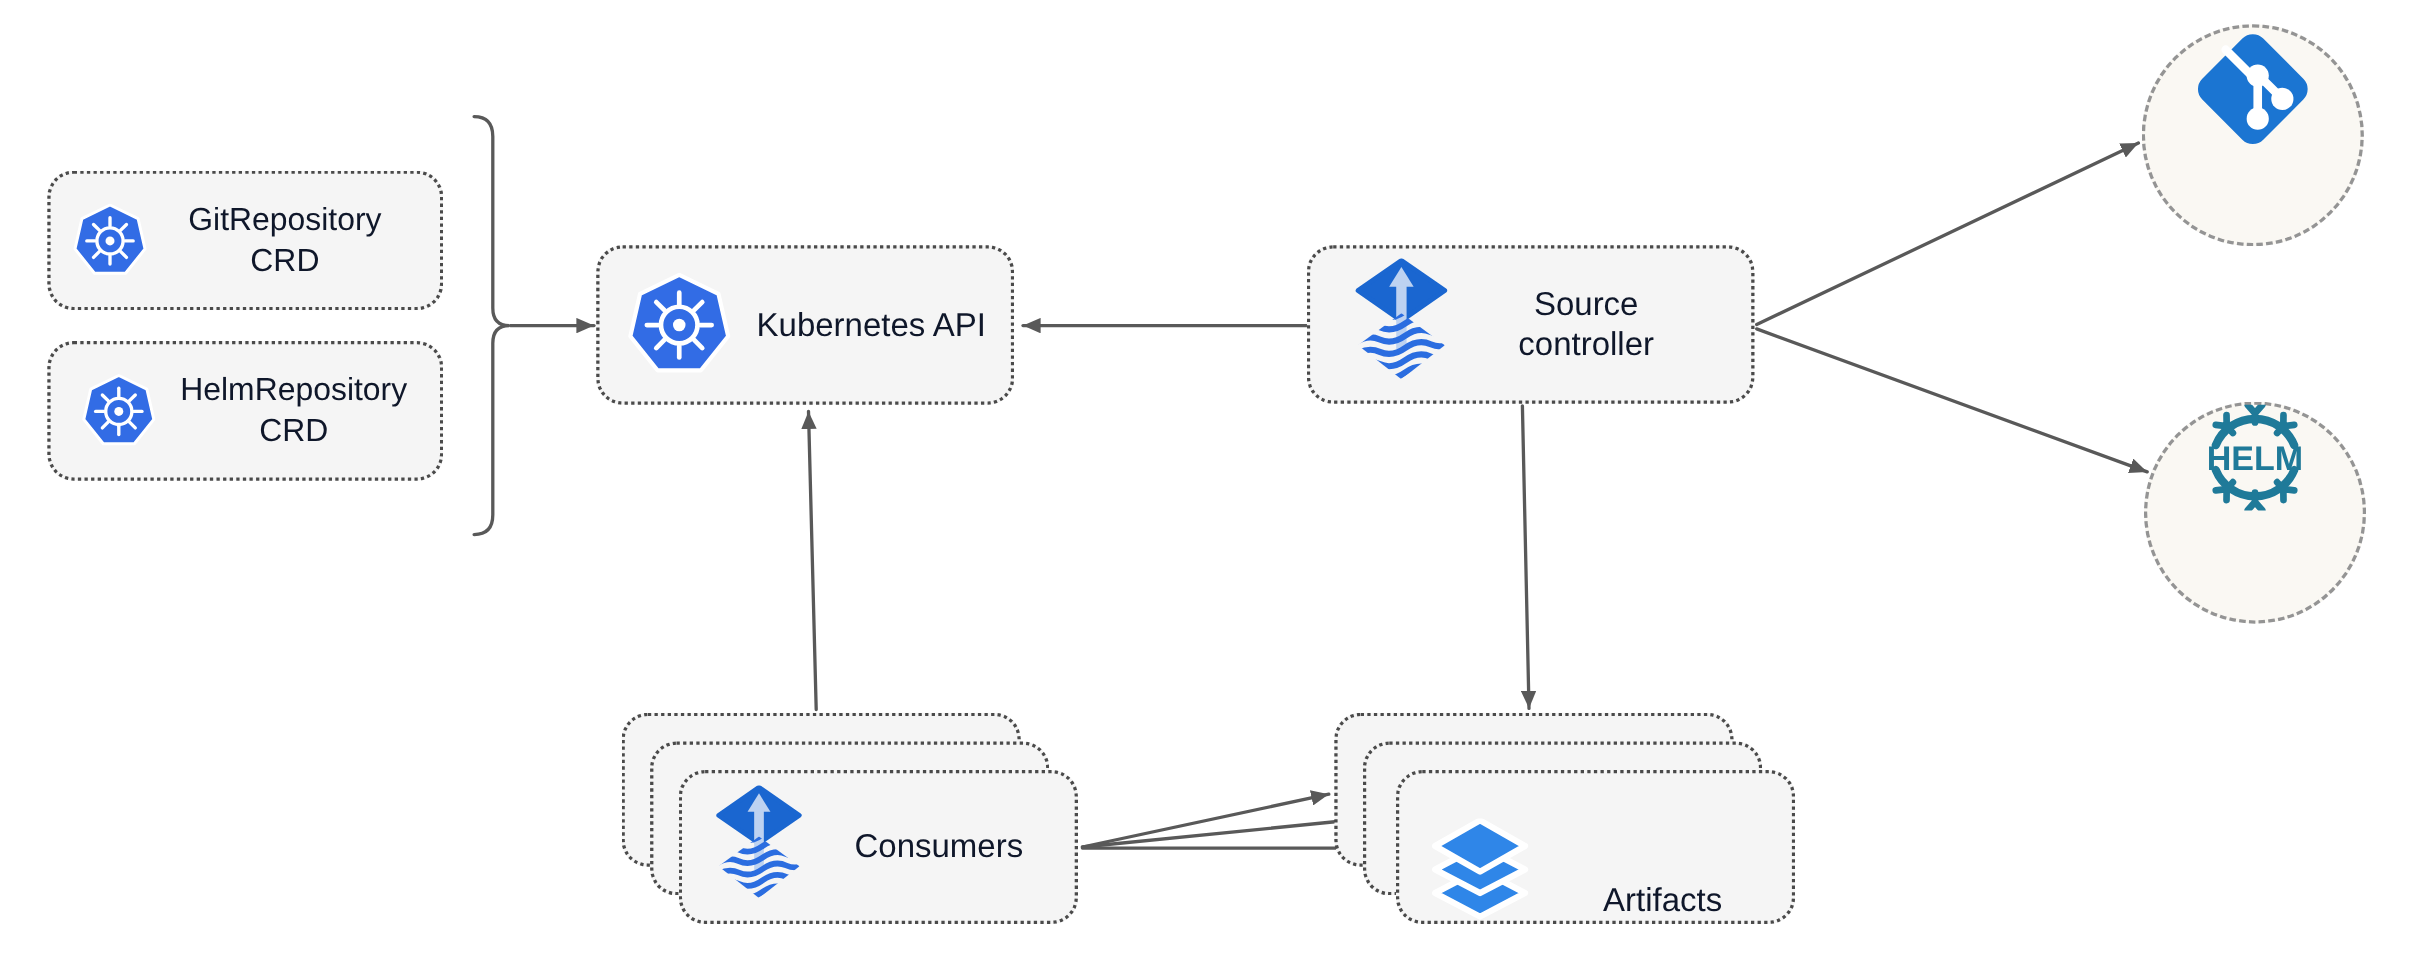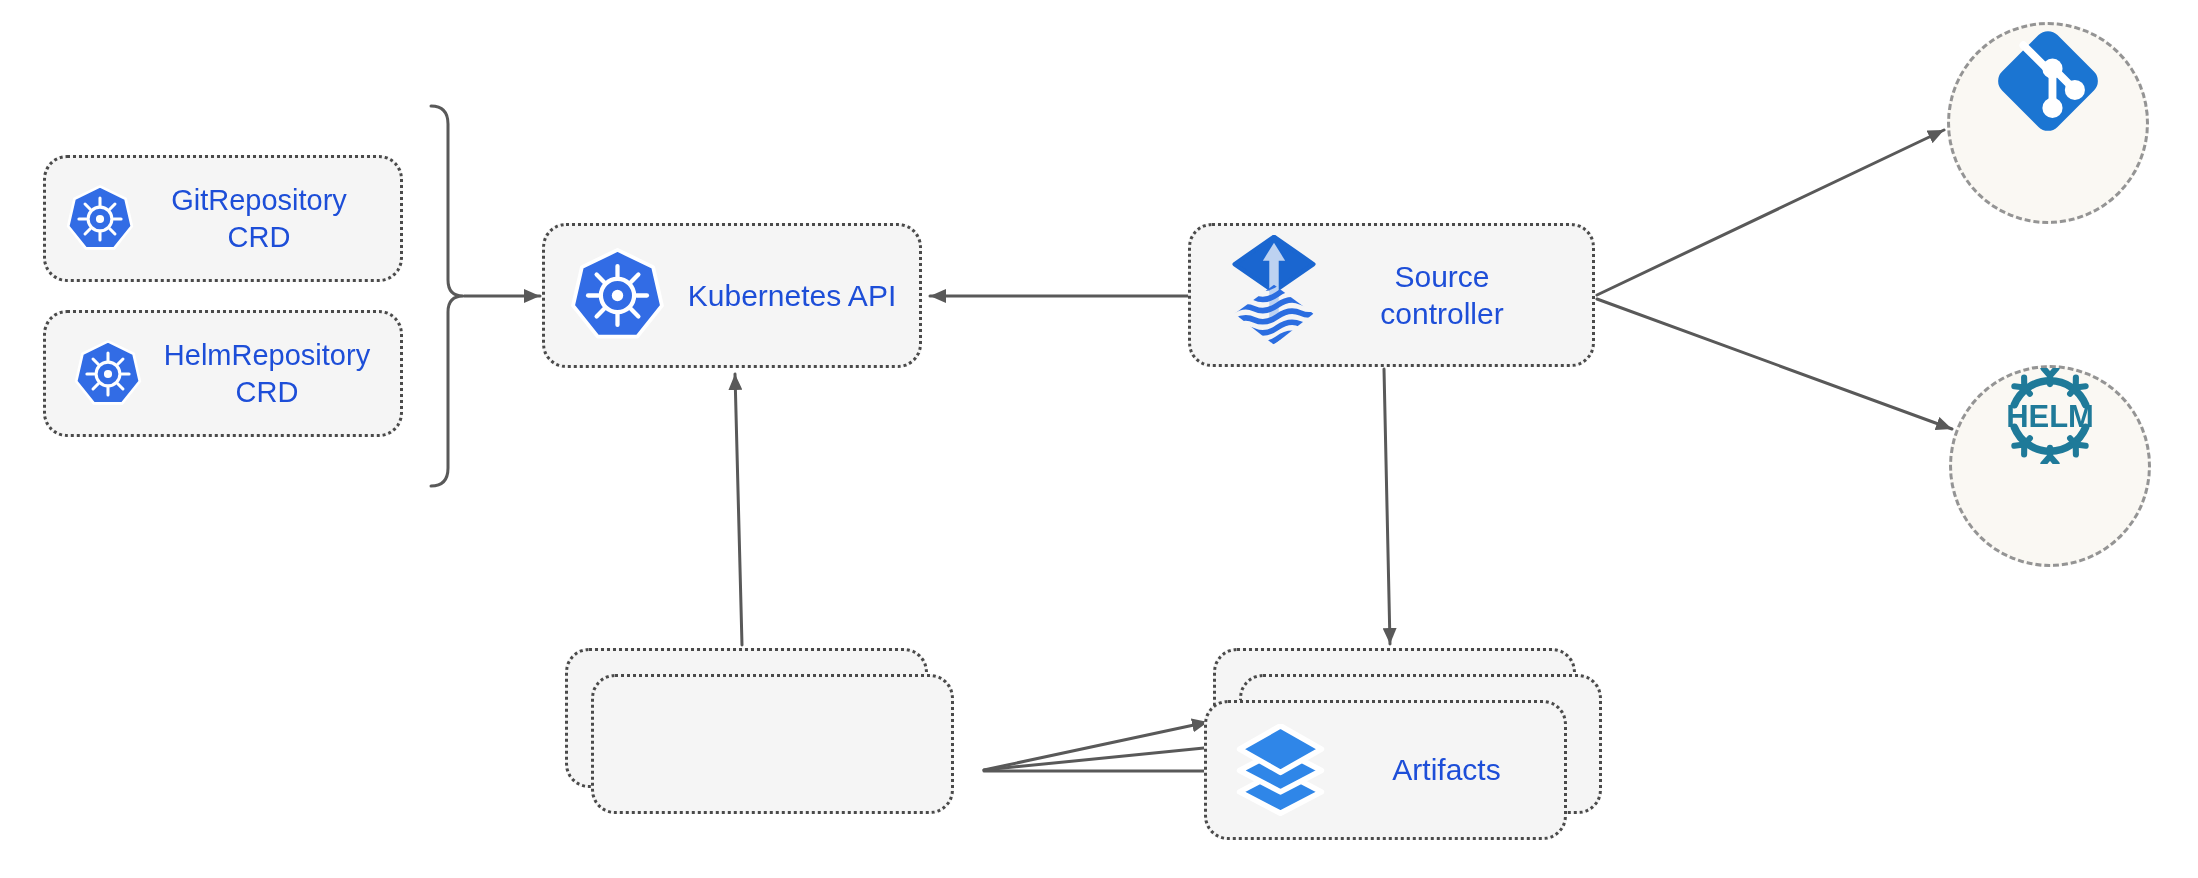--- a/index.html
+++ b/index.html
@@ -1,19 +1,19 @@
 <!DOCTYPE html>
 <html><head>
 <meta charset="utf-8">
 <style>
   * { margin:0; padding:0; box-sizing:border-box; }
   html,body { background:#ffffff; }
   .canvas {
     position:relative; width:2198px; height:878px; background:#ffffff;
-    font-family:"Liberation Sans","DejaVu Sans",sans-serif; color:#1d4ed8;
+    font-family:"Liberation Sans","DejaVu Sans",sans-serif; color:#0f172a;
     overflow:hidden;
   }
   svg.layer { position:absolute; left:0; top:0; width:2198px; height:878px; pointer-events:none; }
 
   .node {
     position:absolute; background:#f5f5f5;
     border:3px dotted #4a4a4a; border-radius:24px;
     display:flex; align-items:center;
   }
   .node .label { flex:1; text-align:center; font-size:30px; line-height:1.25; padding:0 14px; }
@@ -28,21 +28,21 @@
 
   .stackcard {
     position:absolute; width:363px; height:140px; background:#f5f5f5;
     border:3px dotted #4a4a4a; border-radius:24px;
   }
   #consumers-back { left:565px; top:648px; }
   #consumers-mid  { left:591px; top:674px; }
   #consumers      { left:617px; top:700px; width:363px; height:140px; }
   #artifacts-back { left:1213px; top:648px; }
   #artifacts-mid  { left:1239px; top:674px; }
-  #artifacts      { left:1204px; top:700px; width:363px; height:140px; }
+  #artifacts      { left:1269px; top:700px; width:363px; height:140px;align-items:flex-end; }
 
   .circle {
     position:absolute; width:202px; height:202px; border-radius:50%;
     background:#faf8f3; border:3px dashed #949494;
     display:flex; align-items:flex-start; justify-content:center;
   }
   #git-circle  { left:1947px; top:22px; }
   #helm-circle { left:1949px; top:365px; }
 
   .icon { flex:0 0 auto; display:block; }
@@ -150,20 +150,39 @@
         <line x1="72" y1="28" x2="64" y2="36"></line>
           <line x1="36" y1="64" x2="28" y2="72"></line>
       </g>
       <circle cx="50" cy="50" r="6" fill="#ffffff"></circle>
     </svg>
     <div class="label">Kubernetes API</div>
   </div>
 
   <div class="stackcard" id="consumers-back"></div>
   <div class="stackcard" id="consumers-mid"></div>
+  <div class="node" id="consumers">
+    <svg class="icon m30" width="80" height="112" viewBox="0 0 100 140">
+      <path d="M50,2 L96,34 L50,66 L4,34 Z" fill="#1a66d0" stroke="#1a66d0" stroke-width="5" stroke-linejoin="round"></path>
+      <rect x="44.5" y="26" width="11" height="70" fill="#bdd2f1"></rect>
+      <polygon points="50,9 63,30 37,30" fill="#bdd2f1"></polygon>
+      <clipPath id="fluxwave2">
+          <path d="M50,58 L96,92 L50,128 L4,92 Z"></path>
+        </clipPath>
+      <g clip-path="url(#fluxwave2)" stroke="#2b6de0" stroke-width="6.5" fill="none" stroke-linecap="round">
+        <path d="M0,64 q14,-10 27,-4 t27,-4 t27,-4 t27,-4"></path>
+        <path d="M0,77 q14,-10 27,-4 t27,-4 t27,-4 t27,-4"></path>
+        <path d="M0,90 q14,-10 27,-4 t27,-4 t27,-4 t27,-4"></path>
+        <path d="M0,103 q14,-10 27,-4 t27,-4 t27,-4 t27,-4"></path>
+        <path d="M0,116 q14,-10 27,-4 t27,-4 t27,-4 t27,-4"></path>
+        <path d="M0,129 q14,-10 27,-4 t27,-4 t27,-4 t27,-4"></path>
+      </g>
+    </svg>
+    <div class="label">Consumers</div>
+  </div>
 
   <div class="stackcard" id="artifacts-back"></div>
   <div class="stackcard" id="artifacts-mid"></div>
   <div class="node" id="artifacts">
     <svg class="icon m25" width="97" height="93" viewBox="0 0 100 100">
       <g fill="#2f86e8" stroke="#ffffff" stroke-width="6" stroke-linejoin="round">
         <path d="M50,50 L94,73 L50,96 L6,73 Z"></path>
         <path d="M50,27 L94,50 L50,73 L6,50 Z"></path>
         <path d="M50,2 L94,27 L50,52 L6,27 Z"></path>
       </g>

